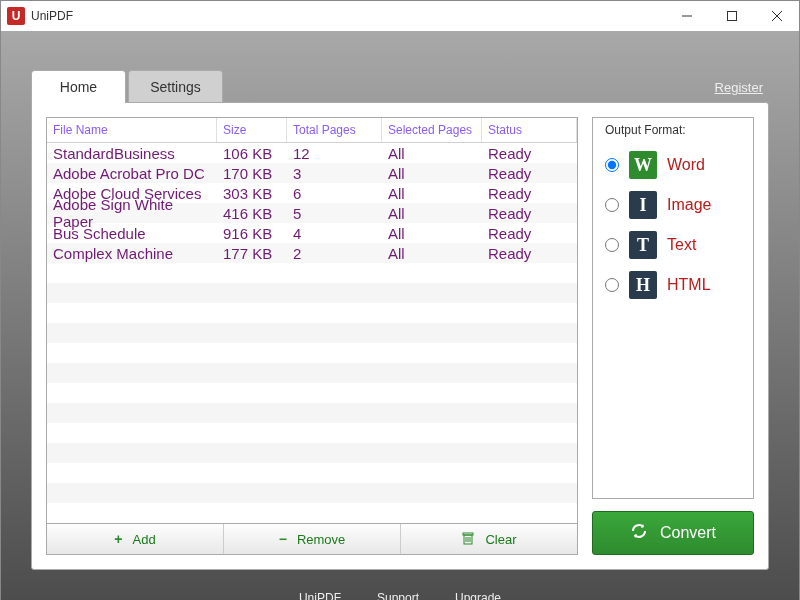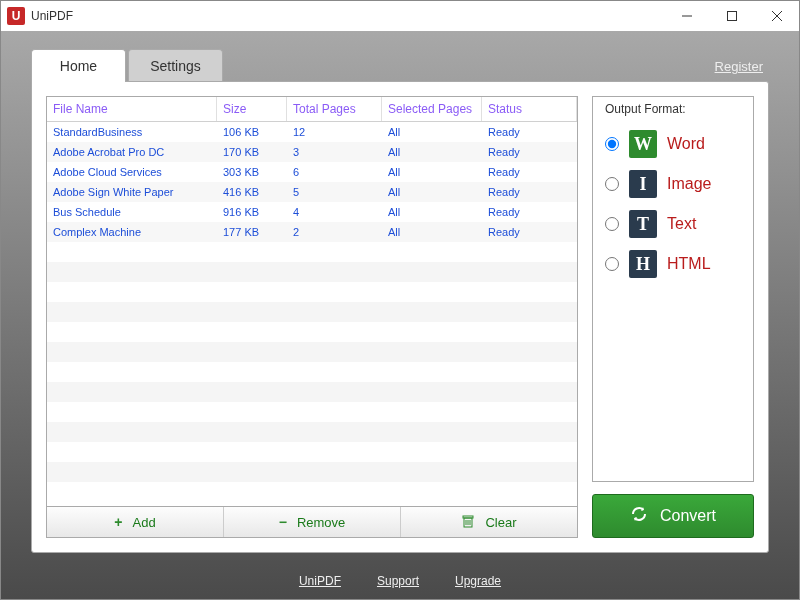--- a/index.html
+++ b/index.html
@@ -8,37 +8,37 @@
 .window { width: 800px; height: 600px; background: #fff; border: 1px solid #888; display: flex; flex-direction: column; }
 
 .titlebar { height: 30px; display: flex; align-items: center; background: #fff; }
 .titlebar .app-icon { width: 18px; height: 18px; margin: 0 6px; background: #c62828; color: #fff; font-weight: bold; font-size: 12px; display: flex; align-items: center; justify-content: center; border-radius: 2px; }
 .titlebar .title { font-size: 12px; color: #333; }
 .titlebar .spacer { flex: 1; }
 .titlebar .win-btn { width: 45px; height: 30px; display: flex; align-items: center; justify-content: center; font-size: 14px; color: #333; }
 
 .client { flex: 1; background: linear-gradient(to bottom, #a8a8a8 0%, #4a4a4a 100%); display: flex; flex-direction: column; }
 
-.tabs-row { display: flex; align-items: flex-end; padding: 20px 30px 0 30px; height: 51px; }
+.tabs-row { display: flex; align-items: flex-end; padding: 20px 30px 0 30px; height: 72px; }
 .tab { width: 95px; height: 33px; display: flex; align-items: center; justify-content: center; font-size: 14px; color: #333; border-top-left-radius: 4px; border-top-right-radius: 4px; background: #d0d0d0; border: 1px solid #aaa; border-bottom: none; margin-right: 2px; }
 .tab.active { background: #fff; color: #333; position: relative; z-index: 2; }
 .tabs-row .spacer { flex: 1; }
 .register-link { color: #eee; text-decoration: underline; font-size: 13px; margin-right: 6px; margin-bottom: 8px; }
 
 .panel { flex: 1; margin: 0 30px 10px 30px; background: #fff; border: 1px solid #aaa; border-radius: 0 3px 3px 3px; display: flex; padding: 14px; gap: 14px; position: relative; z-index: 1; margin-top: -1px; }
 
 .left-col { flex: 1; display: flex; flex-direction: column; }
 .file-table-wrap { flex: 1; border: 1px solid #aaa; display: flex; flex-direction: column; }
 .file-table-header { display: flex; background: #fff; border-bottom: 1px solid #d0d0d0; }
 .file-table-header .col { padding: 5px 6px; font-size: 12px; color: #8b5cf6; border-right: 1px solid #e0e0e0; }
 .file-table-body { flex: 1; overflow: hidden; }
 .file-row { display: flex; height: 20px; align-items: center; }
 .file-row:nth-child(odd) { background: #fff; }
 .file-row:nth-child(even) { background: #f7f7f7; }
-.file-row .cell { padding: 0 6px; font-size: 11px; color: #1d4ed8; }
+.file-row .cell { padding: 0 6px; font-size: 15px; color: #701a75; }
 .empty-rows { height: 100%; background: repeating-linear-gradient(to bottom, #fff 0, #fff 20px, #f5f5f5 20px, #f5f5f5 40px); }
 
 .col-name { width: 170px; }
 .col-size { width: 70px; }
 .col-total { width: 95px; }
 .col-sel { width: 100px; }
 .col-status { flex: 1; }
 
 .btn-row { display: flex; border: 1px solid #aaa; border-top: none; }
 .btn-row .fbtn { flex: 1; height: 30px; display: flex; align-items: center; justify-content: center; gap: 10px; background: linear-gradient(to bottom, #fdfdfd, #e8e8e8); border-right: 1px solid #ccc; font-size: 13px; color: #1a7a1a; }

